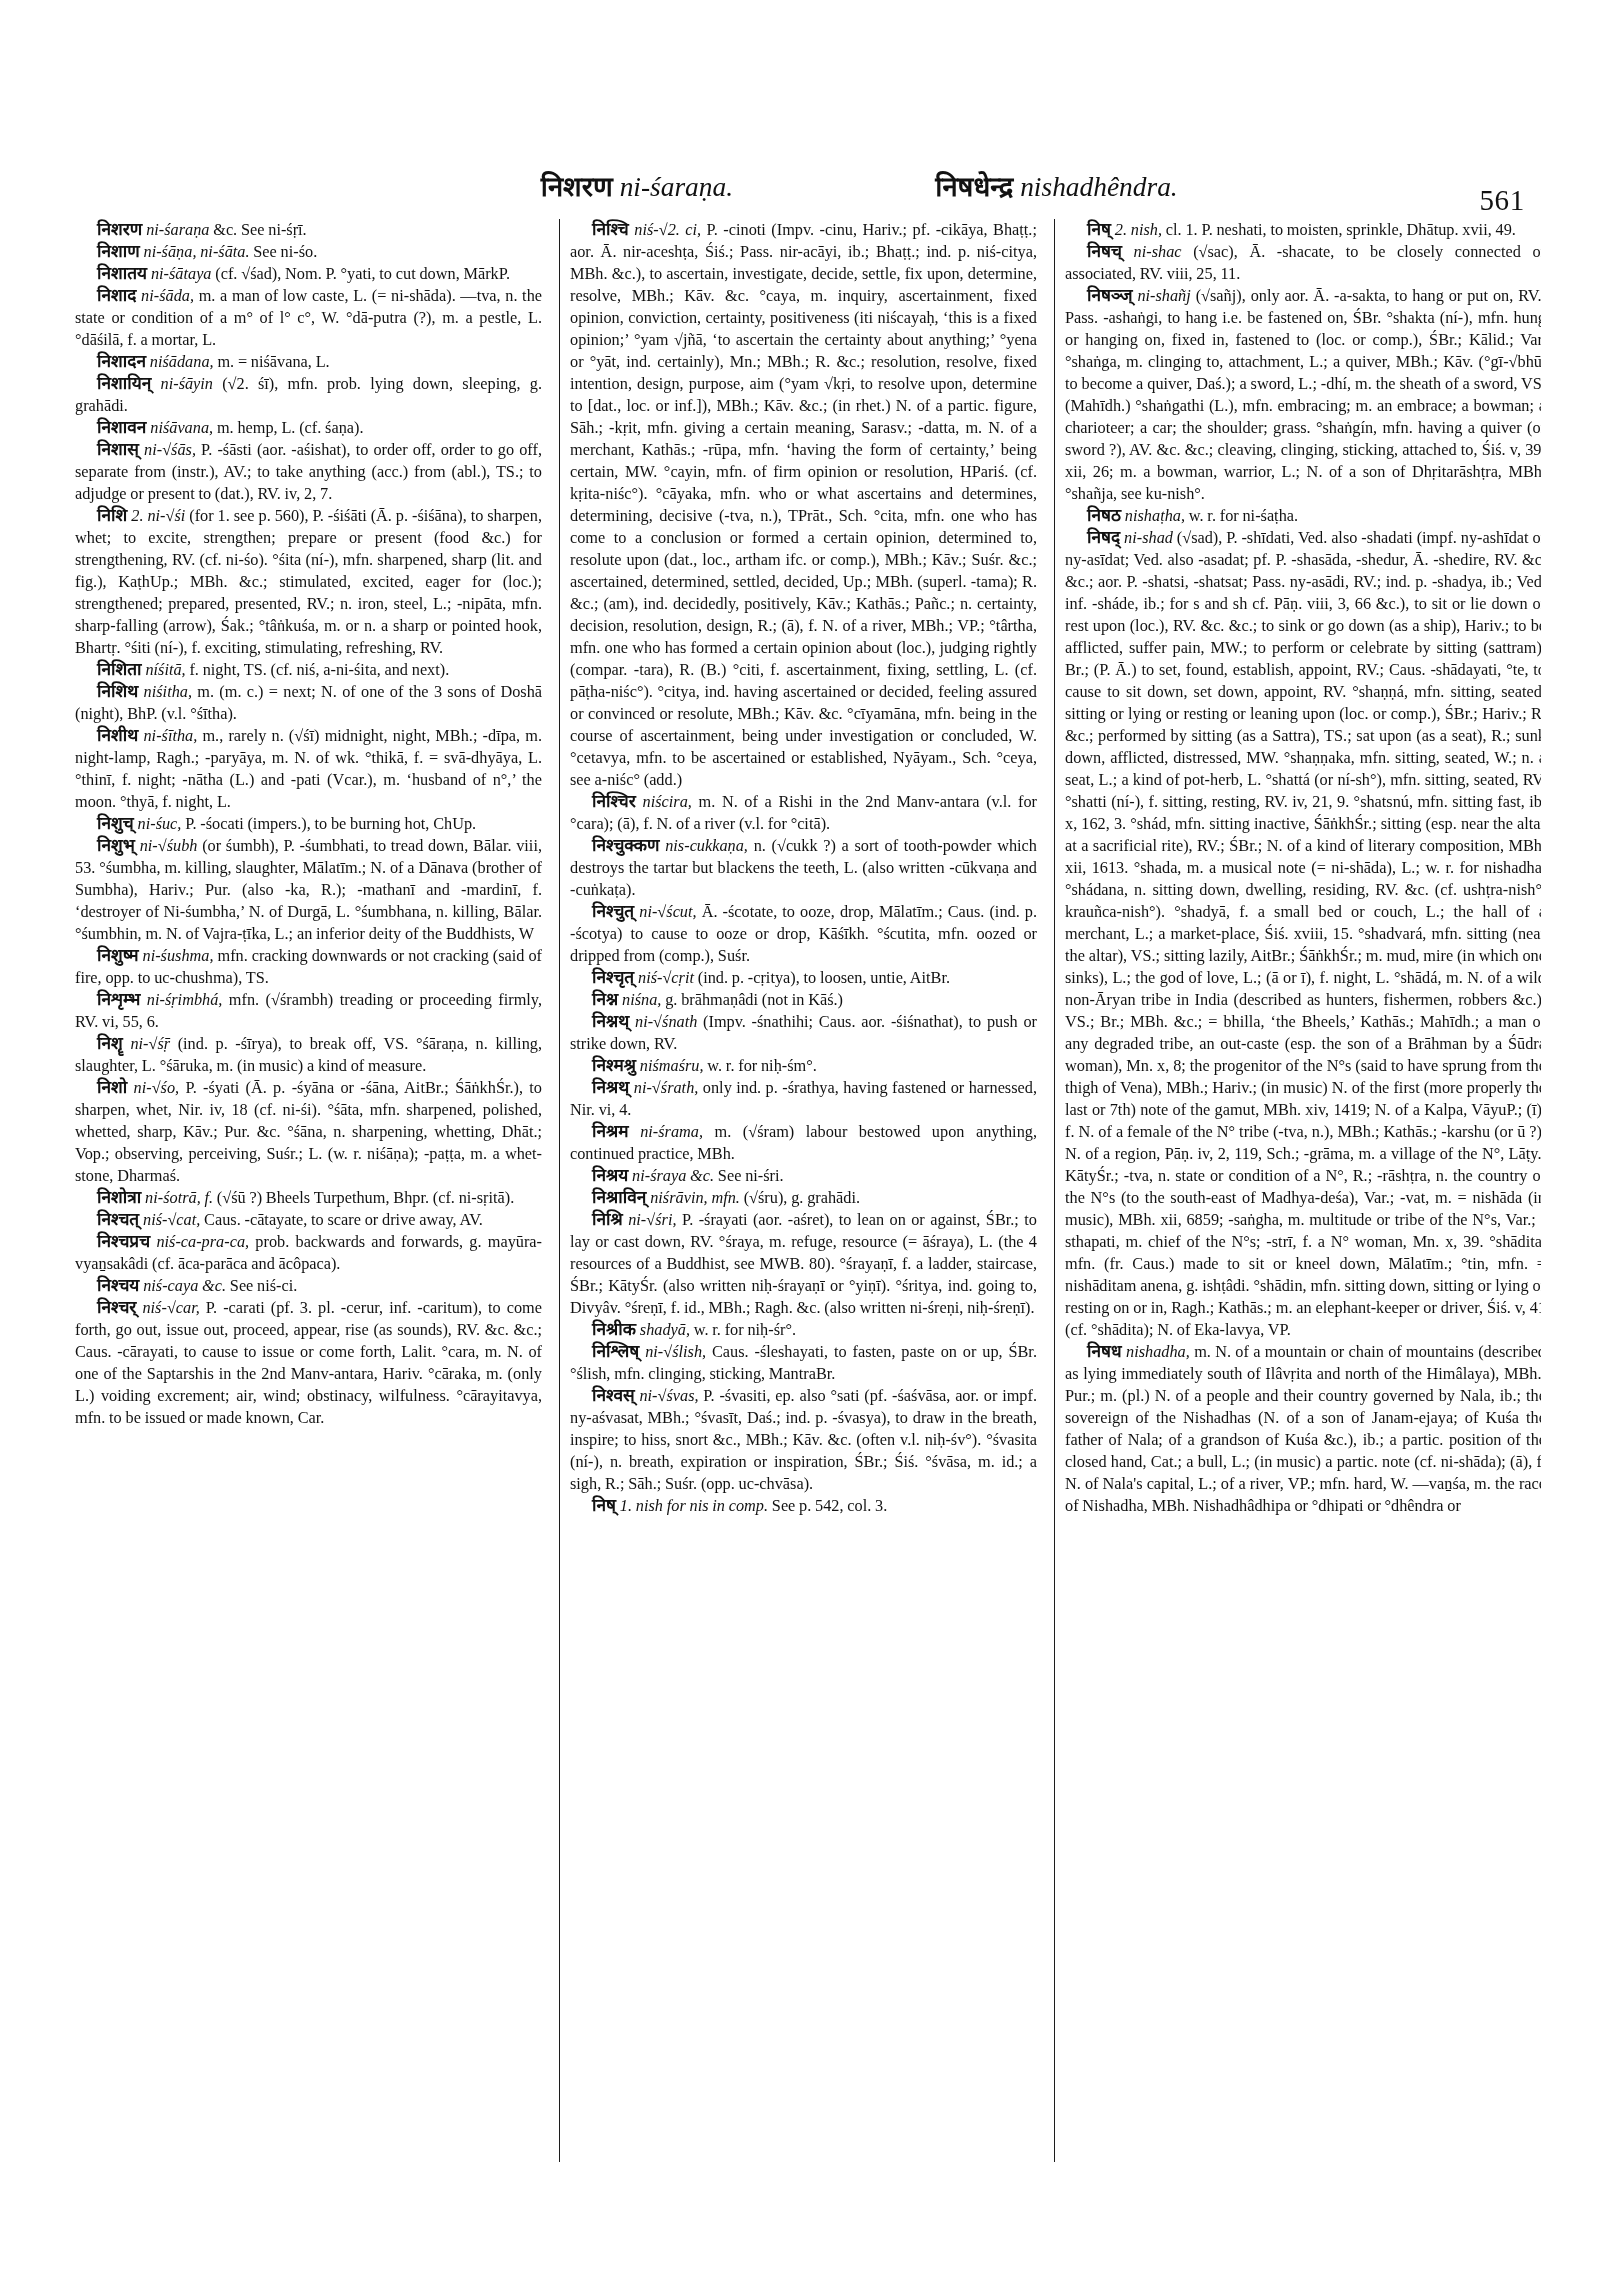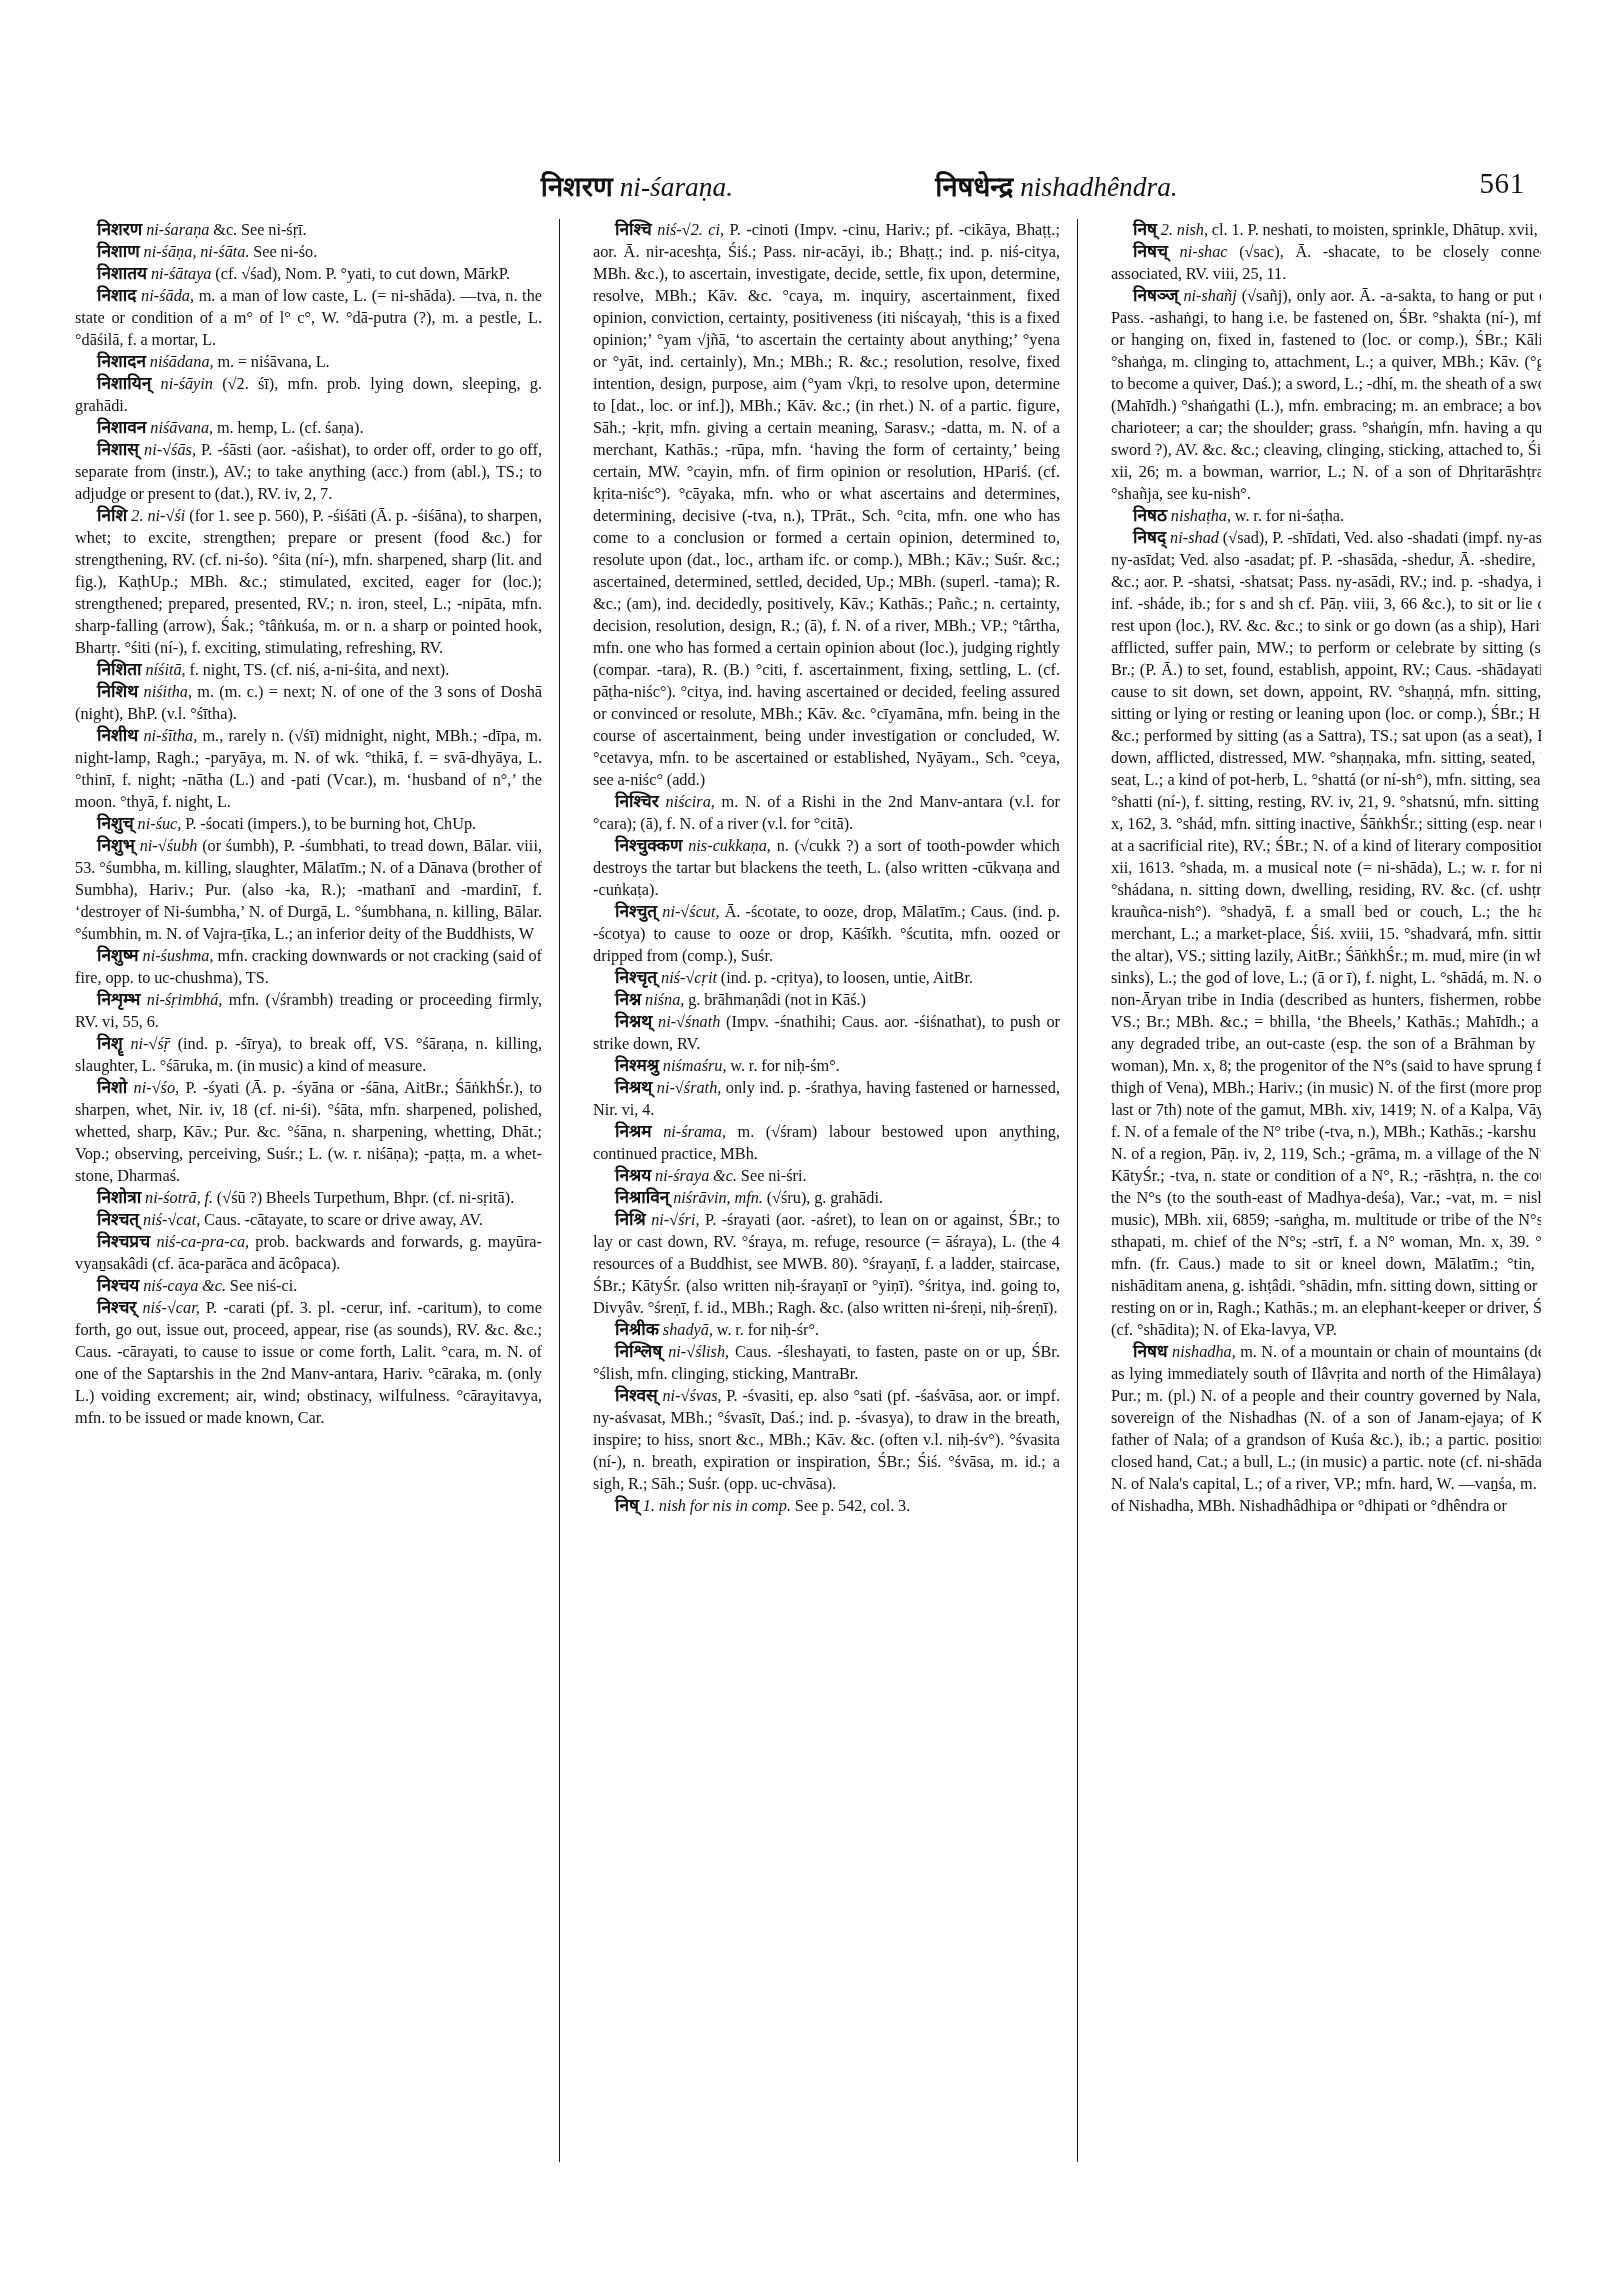--- a/index.html
+++ b/index.html
@@ -10,33 +10,33 @@
     overflow:hidden;
   }
   .page-header{
     position:absolute;top:167px;left:62px;width:1463px;height:46px;
     font-size:27.4px;
   }
   .hdr-left{position:absolute;left:188px;width:483px;text-align:right;}
   .hdr-right{position:absolute;left:753px;width:483px;text-align:center;}
   .hdr-dev{font-weight:bold;font-style:normal;}
   .hdr-rom{font-style:italic;}
-  .page-number{position:absolute;right:0;top:0;font-size:29px;letter-spacing:0.7px;}
+  .page-number{position:absolute;right:0;top:17px;font-size:29px;letter-spacing:0.7px;}
   .columns{
     position:absolute;top:219px;left:75px;width:1466px;height:1943px;
     display:flex;overflow:hidden;
   }
   .col{
     width:467px;flex:0 0 auto;
     font-size:16.3px;line-height:22px;text-align:justify;
     word-spacing:-0.3px;
   }
   .col + .col{
     border-left:1.3px solid #1c1c1c;
-    margin-left:17px;padding-left:33px;font-family:Liberation Serif, serif;
+    margin-left:17px;padding-left:10px;font-family:Liberation Serif, serif;
   }
   .col-3{width:481px;}
   .entry{margin:0;text-indent:22px;}
   .entry .dev{font-weight:bold;font-size:1.06em;}
   .entry .rom{font-style:italic;}
   .entry .body{font-style:normal;}
 </style>
 </head>
 <body>
 

